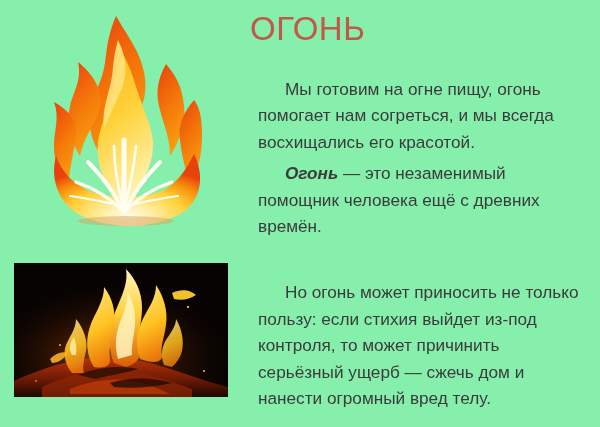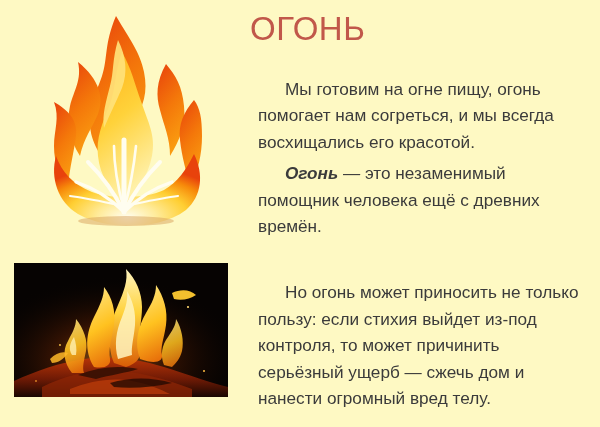--- a/index.html
+++ b/index.html
@@ -7,21 +7,21 @@
     padding: 0;
     background: #ffffff;
   }
   body {
     font-family: "Liberation Sans", sans-serif;
   }
   #slide {
     position: relative;
     width: 600px;
     height: 427px;
-    background: #fef9c3;
+    background: #86efac;
     overflow: hidden;
   }
 
   
   #flame-illustration {
     position: absolute;
     left: 44px;
     top: 6px;
     width: 162px;
     height: 222px;

